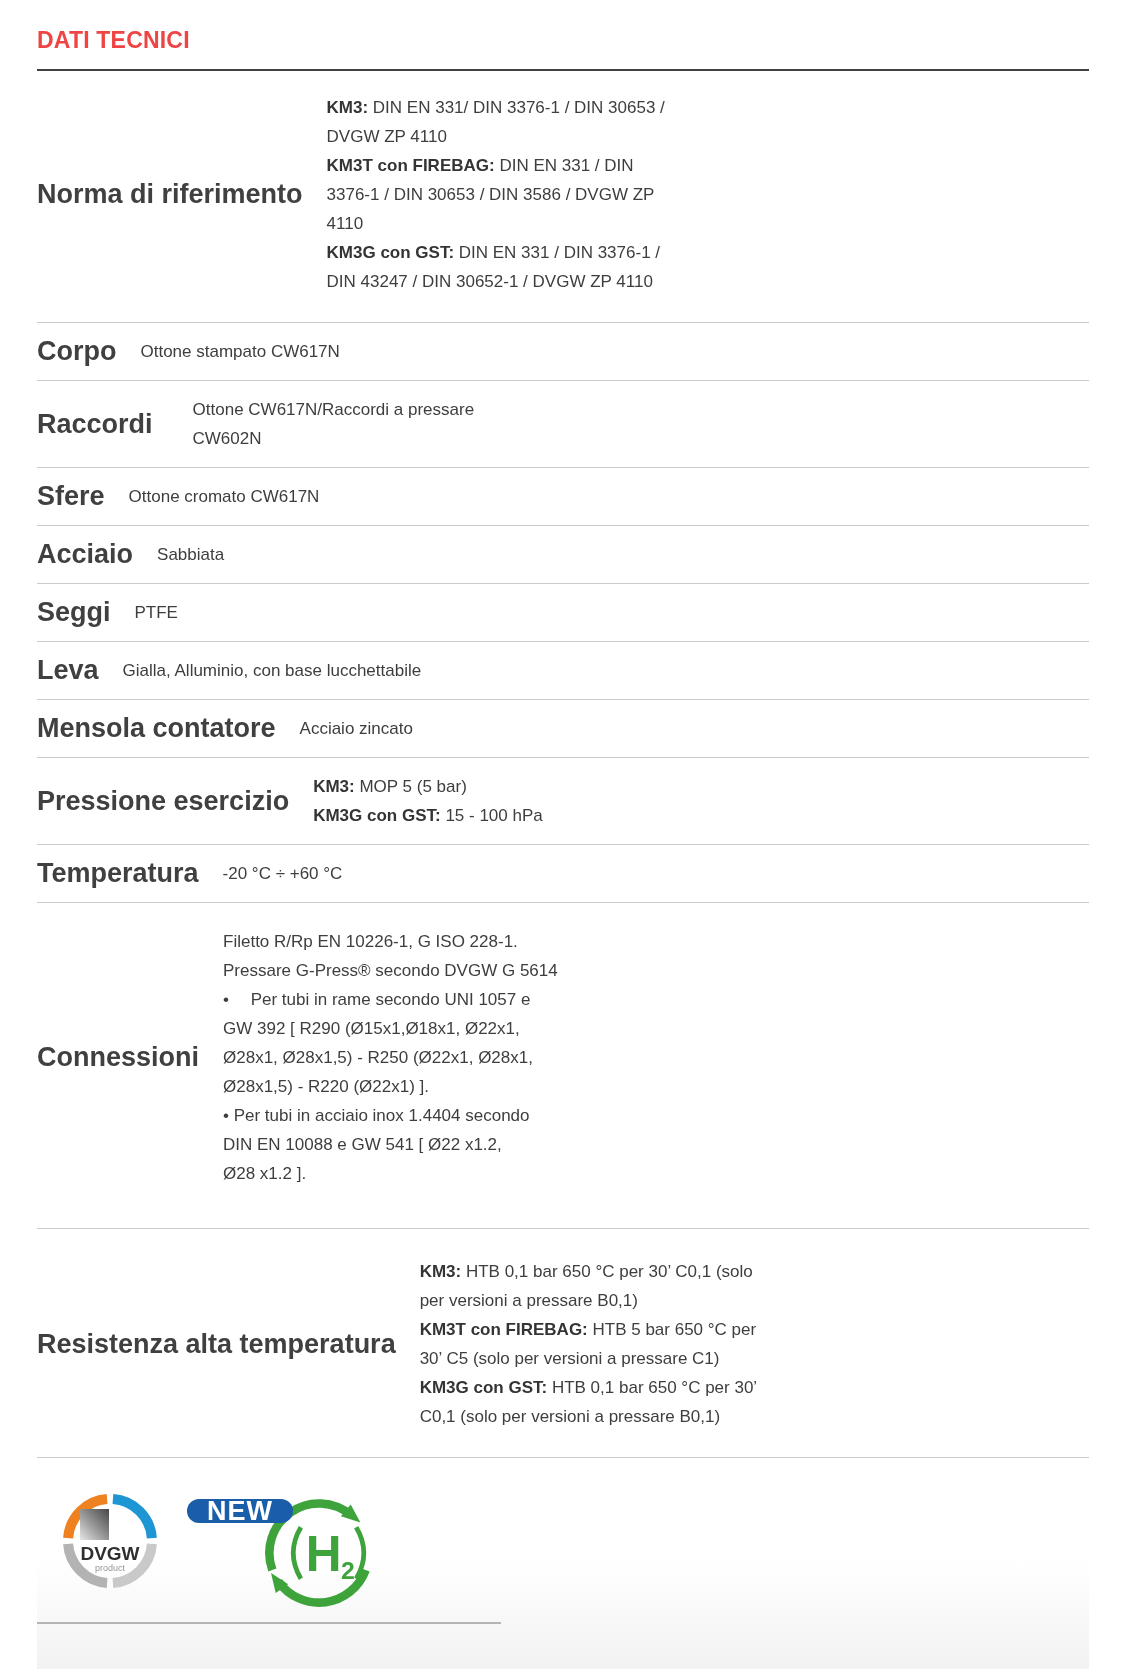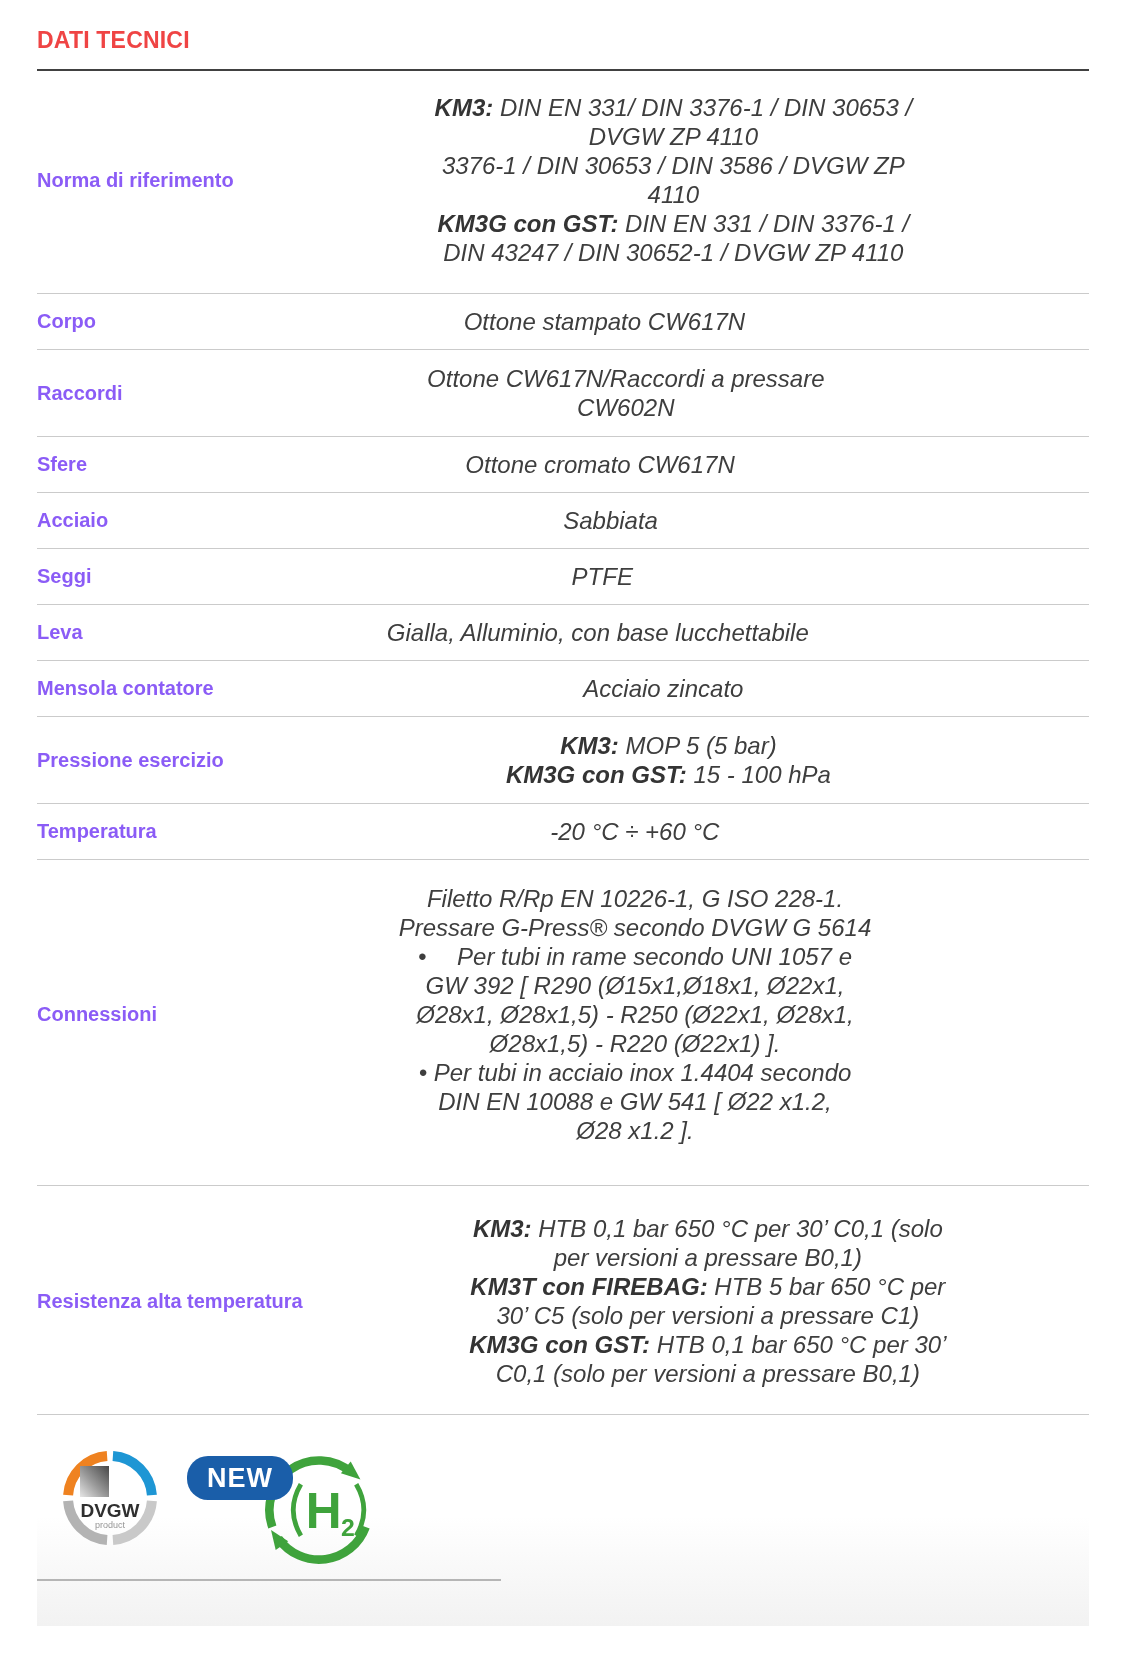--- a/index.html
+++ b/index.html
@@ -11,57 +11,58 @@
   .page{padding:0 37px;}
   .page-title{
     padding-top:27px;font-size:23px;font-weight:700;color:#ef4444;letter-spacing:.2px;
   }
   .title-rule{margin-top:15px;border-bottom:2px solid #414141;}
   
   .row{
     display:flex;justify-content:space-between;align-items:center;gap:24px;
     border-bottom:1px solid #cbcbcb;padding:13px 0;
   }
-  .row .label{font-size:20px;font-weight:700;color:#8b5cf6;white-space:nowrap;flex:0 0 auto;}
-  .row .value{font-size:24px;color:#3e3e3e;line-height:29px;text-align:center;flex:1 1 auto;font-style:italic;}
+  .row .label{font-size:27px;font-weight:700;color:#404040;white-space:nowrap;flex:0 0 auto;}
+  .row .value{font-size:17px;color:#3e3e3e;line-height:29px;text-align:left;flex:1 1 auto;}
   .row .value b{font-weight:700;color:#343434;}
   .vline{white-space:nowrap;}
   #tech-table .row:nth-child(1){padding:22px 0 26px;}
   #tech-table .row:nth-child(3){padding:14px 0;gap:40px;}
   #tech-table .row:nth-child(9){padding:14px 0;}
   #tech-table .row:nth-child(11){padding:24px 0 40px;}
   #tech-table .row:nth-child(12){padding:28px 0 26px;}
   
   .footer{
     position:relative;height:211px;
     background:linear-gradient(180deg,#ffffff 0%,#ffffff 48%,#f2f2f2 100%);
   }
   .dvgw-logo{position:absolute;left:21px;top:33px;width:104px;height:104px;}
   .new-badge{
-    position:absolute;left:150px;top:41px;width:106px;height:44px;border-radius:21px;
+    position:absolute;left:150px;top:41px;width:106px;height:24px;border-radius:21px;
     display:flex;align-items:center;justify-content:center;
     color:#ffffff;font-weight:700;font-size:27px;letter-spacing:1px;z-index:2;
   }
   .h2-logo{position:absolute;left:220px;top:33px;width:124px;height:124px;z-index:1;}
   .footer-rule{position:absolute;left:0;top:164px;width:464px;border-top:2px solid #b5b5b5;}
 </style>
 </head>
 <body>
 
 <div class="page">
 
   <div class="page-title">DATI TECNICI</div>
   <div class="title-rule"></div>
 
   <div id="tech-table">
       <div class="row">
         <div class="label">Norma di riferimento</div>
         <div class="value">
           <div class="vline"><b>KM3:</b><span> DIN EN 331/ DIN 3376-1 / DIN 30653 /</span></div>
           <div class="vline"><span>DVGW ZP 4110</span></div>
+          <div class="vline"><b>KM3T con FIREBAG:</b><span> DIN EN 331 / DIN</span></div>
           <div class="vline"><span>3376-1 / DIN 30653 / DIN 3586 / DVGW ZP</span></div>
           <div class="vline"><span>4110</span></div>
           <div class="vline"><b>KM3G con GST:</b><span> DIN EN 331 / DIN 3376-1 /</span></div>
           <div class="vline"><span>DIN 43247 / DIN 30652-1 / DVGW ZP 4110</span></div>
         </div>
       </div>
       <div class="row">
         <div class="label">Corpo</div>
         <div class="value">
           <div class="vline"><span>Ottone stampato CW617N</span></div>

